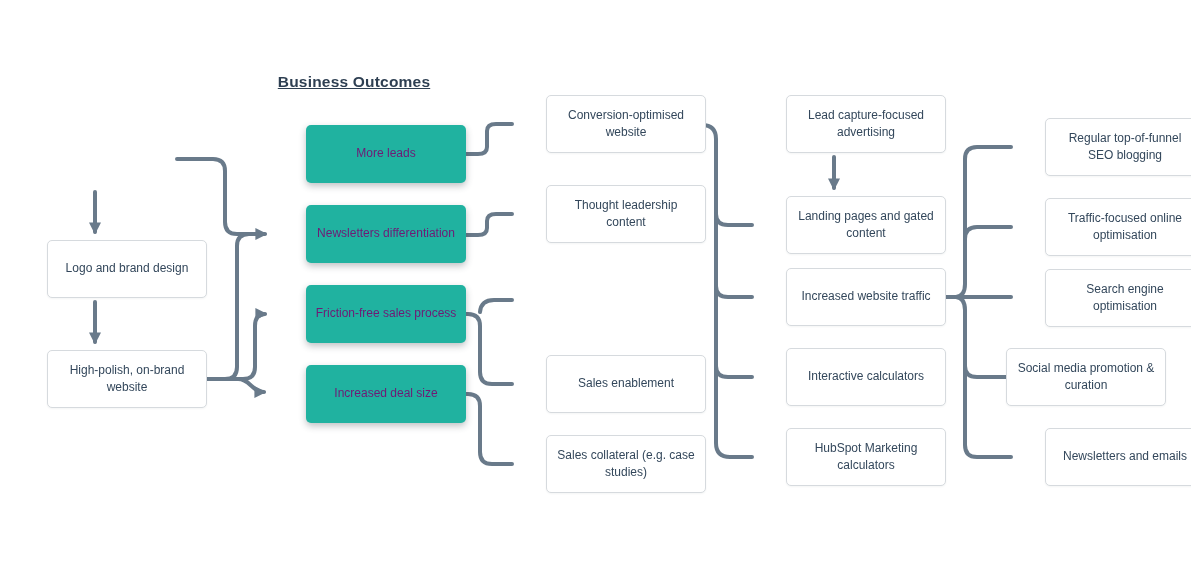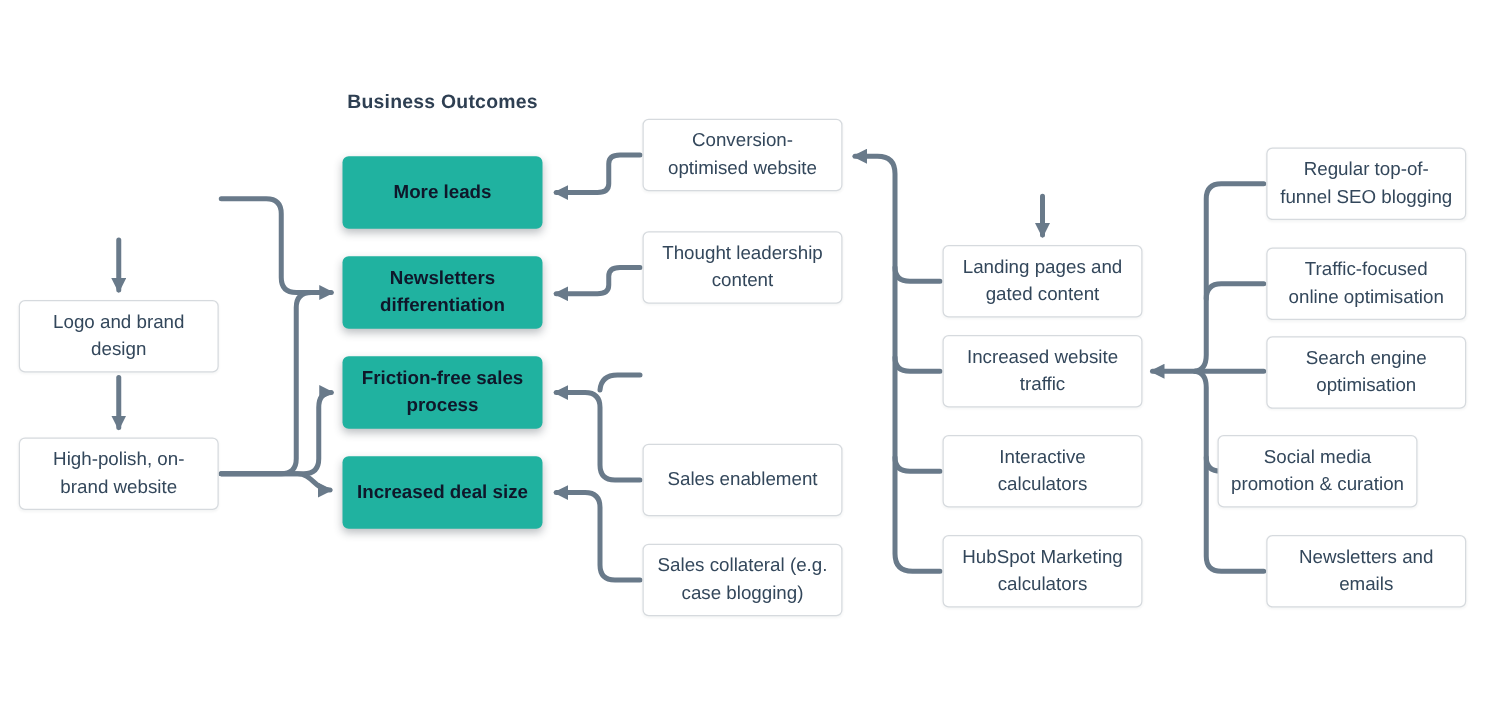--- a/index.html
+++ b/index.html
@@ -6,31 +6,31 @@
   #canvas {
     position:relative; width:1191px; height:566px; background:#ffffff;
     font-family:"Liberation Sans", sans-serif; overflow:hidden;
   }
   #connector-layer { position:absolute; left:0; top:0; width:1191px; height:566px; }
   .c { fill:none; stroke:#697A8A; stroke-width:4; stroke-linecap:round; stroke-linejoin:round; }
   .node {
     position:absolute; width:160px; height:58px; box-sizing:border-box;
     background:#ffffff; border:1px solid #D6DADE; border-radius:5px;
     display:flex; align-items:center; justify-content:center; text-align:center;
-    font-size:15px; line-height:1.45; color:#33475B; padding:2px 9px;
+    font-size:12px; line-height:1.45; color:#33475B; padding:2px 9px;
     box-shadow:0 1px 2px rgba(40,50,60,0.05);
+    margin-left:32px;
   }
   .node--teal {
-    background:#20B2A0; border:none; color:#0f172a;
+    background:#20B2A0; border:none; color:#701a75;
     box-shadow:0 3px 7px rgba(40,50,60,0.30);
-    font-weight:bold;
   }
   .diagram-title {
     position:absolute; left:254px; top:73px; width:200px; text-align:center;
-    font-size:15.5px; font-weight:bold; color:#2E3F52; letter-spacing:0.2px;
+    font-size:15.5px; font-weight:bold; color:#2E3F52; letter-spacing:0.2px;text-decoration:underline;
   }
 </style>
 </head>
 <body>
 
 <div id="canvas">
 
   <svg id="connector-layer" viewBox="0 0 1191 566" xmlns="http://www.w3.org/2000/svg">
     <defs>
       <marker id="arr" viewBox="0 0 10 10" refX="8" refY="5" markerWidth="3" markerHeight="3" orient="auto-start-reverse" markerUnits="strokeWidth">
@@ -72,22 +72,23 @@
   <div class="node" style="left:15px;top:350px">High-polish, on-brand website</div>
 
   <div class="node node--teal" style="left:274px;top:125px">More leads</div>
   <div class="node node--teal" style="left:274px;top:205px">Newsletters differentiation</div>
   <div class="node node--teal" style="left:274px;top:285px">Friction-free sales process</div>
   <div class="node node--teal" style="left:274px;top:365px">Increased deal size</div>
 
   <div class="node" style="left:514px;top:95px">Conversion-optimised website</div>
   <div class="node" style="left:514px;top:185px">Thought leadership content</div>
   <div class="node" style="left:514px;top:355px">Sales enablement</div>
-  <div class="node" style="left:514px;top:435px">Sales collateral (e.g. case blogging)</div>
+  <div class="node" style="left:514px;top:435px">Sales collateral (e.g. case studies)</div>
 
+  <div class="node" style="left:754px;top:95px">Lead capture-focused advertising</div>
   <div class="node" style="left:754px;top:196px">Landing pages and gated content</div>
   <div class="node" style="left:754px;top:268px">Increased website traffic</div>
   <div class="node" style="left:754px;top:348px">Interactive calculators</div>
   <div class="node" style="left:754px;top:428px">HubSpot Marketing calculators</div>
 
   <div class="node" style="left:1013px;top:118px">Regular top-of-funnel SEO blogging</div>
   <div class="node" style="left:1013px;top:198px">Traffic-focused online optimisation</div>
   <div class="node" style="left:1013px;top:269px">Search engine optimisation</div>
   <div class="node" style="left:974px;top:348px">Social media promotion &amp; curation</div>
   <div class="node" style="left:1013px;top:428px">Newsletters and emails</div>

